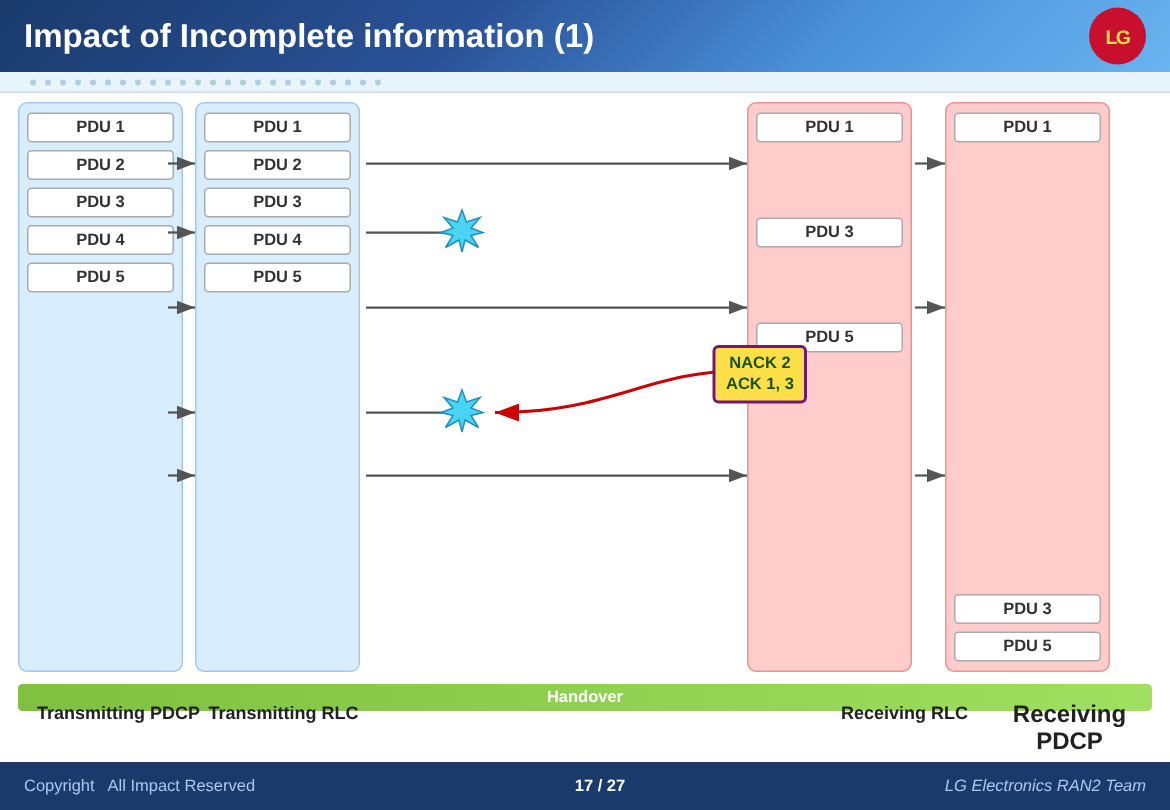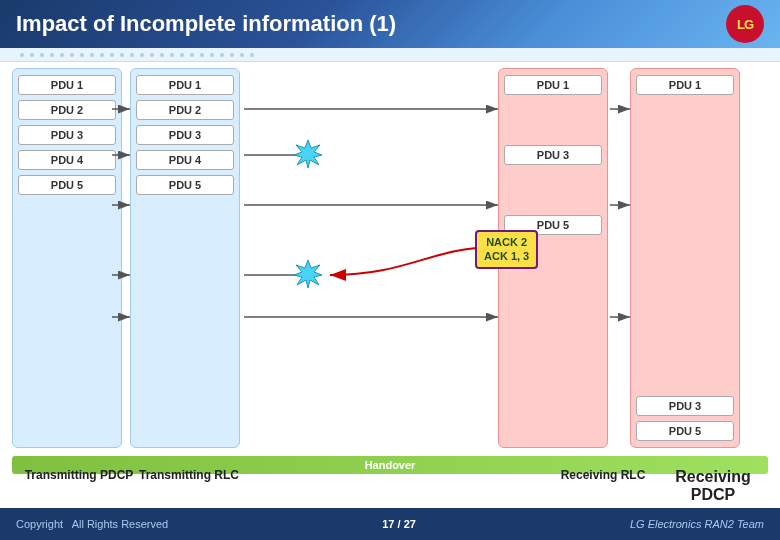--- a/index.html
+++ b/index.html
@@ -333,18 +333,18 @@
       <div class="col-label" style="width:110px;font-size:12px;font-weight:bold;">Transmitting RLC</div>
       <div style="flex:1;"></div>
       <div class="col-label" style="width:110px;font-size:12px;font-weight:bold;">Receiving RLC</div>
       <div class="col-label" style="width:110px;font-size:16px;font-weight:bold;">Receiving PDCP</div>
     </div>
   </div>
 
   <div class="bottom-bar">
     <span class="copyright-text">
       <span>Copyright</span>&nbsp;&nbsp;
-      <span>All Rights Reserved</span>
+      <span>All Impact Reserved</span>
     </span>
     <span class="page-num">17 / 27</span>
     <span class="company-text">LG Electronics RAN2 Team</span>
   </div>
 </div>
 
 </body></html>

